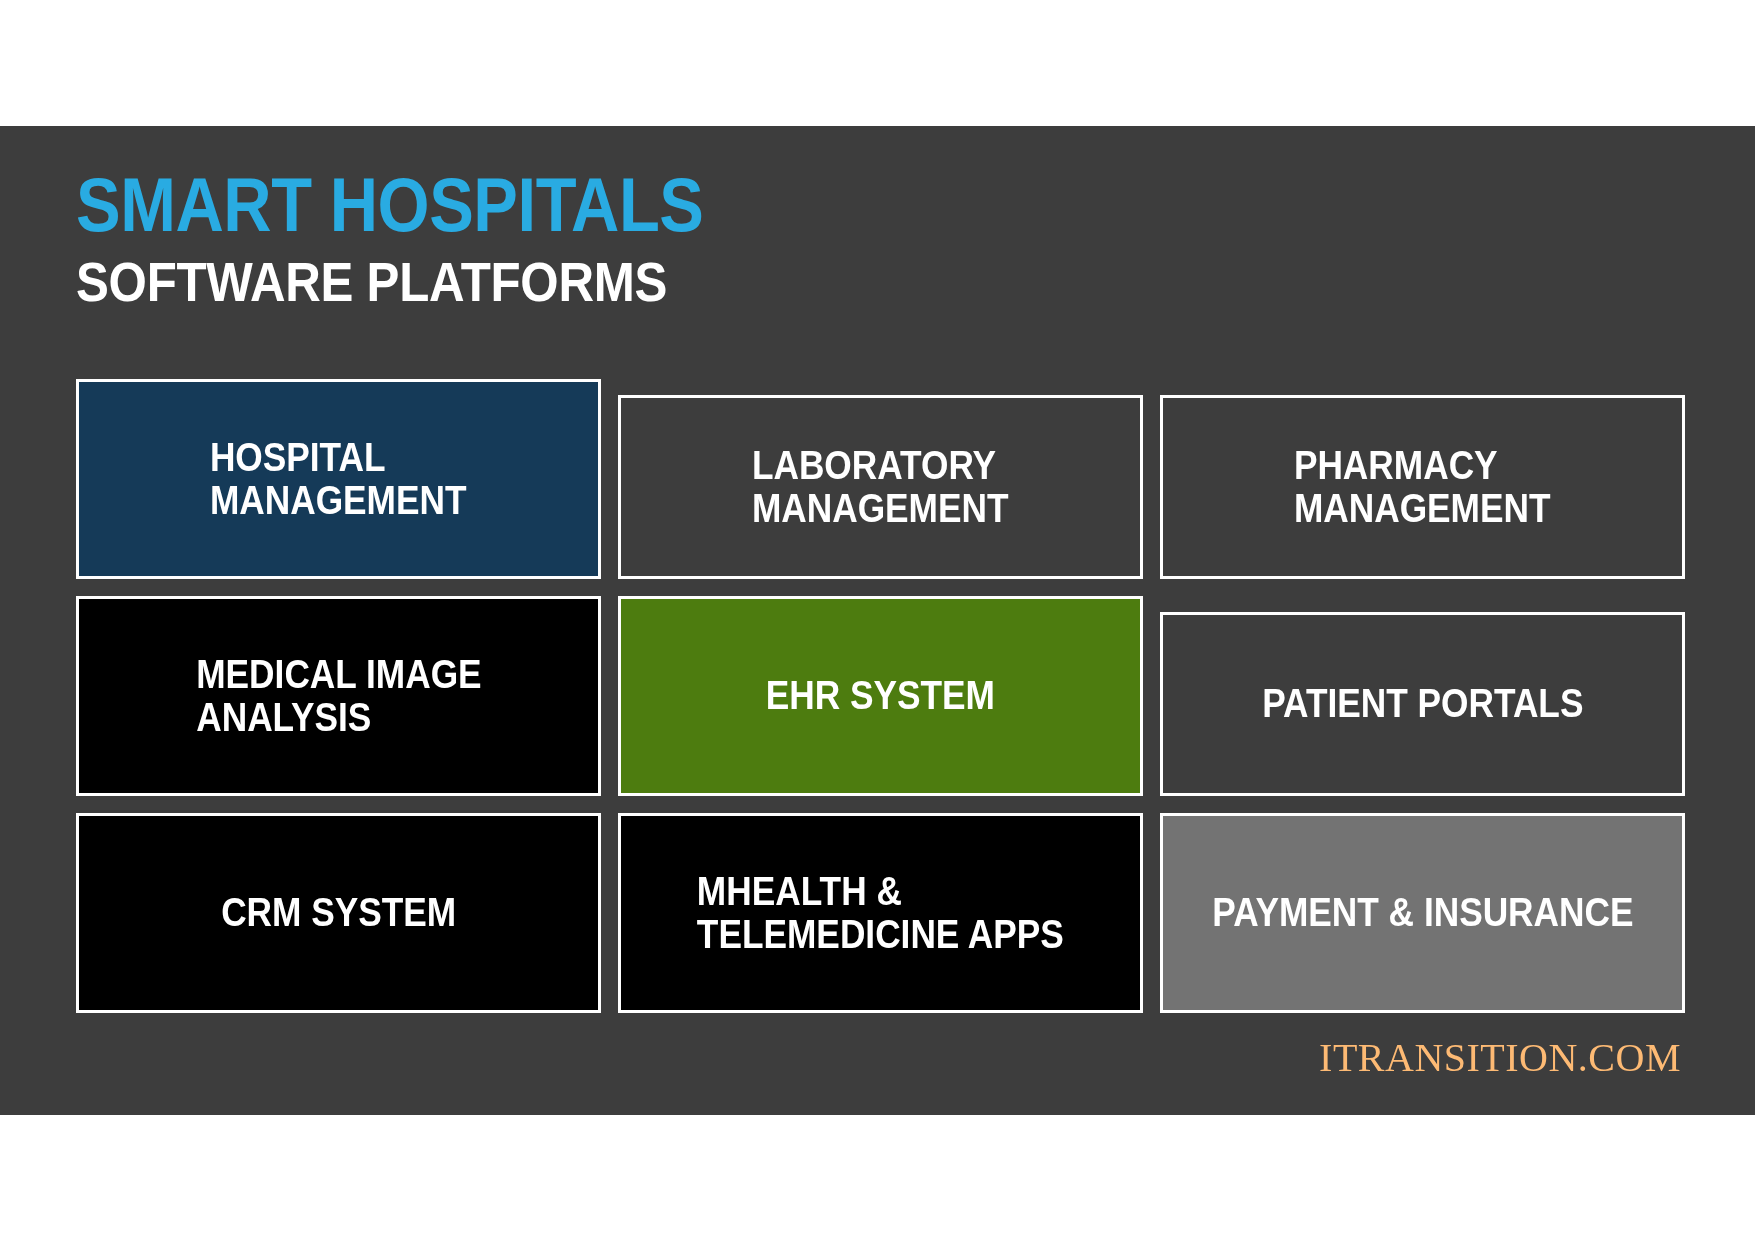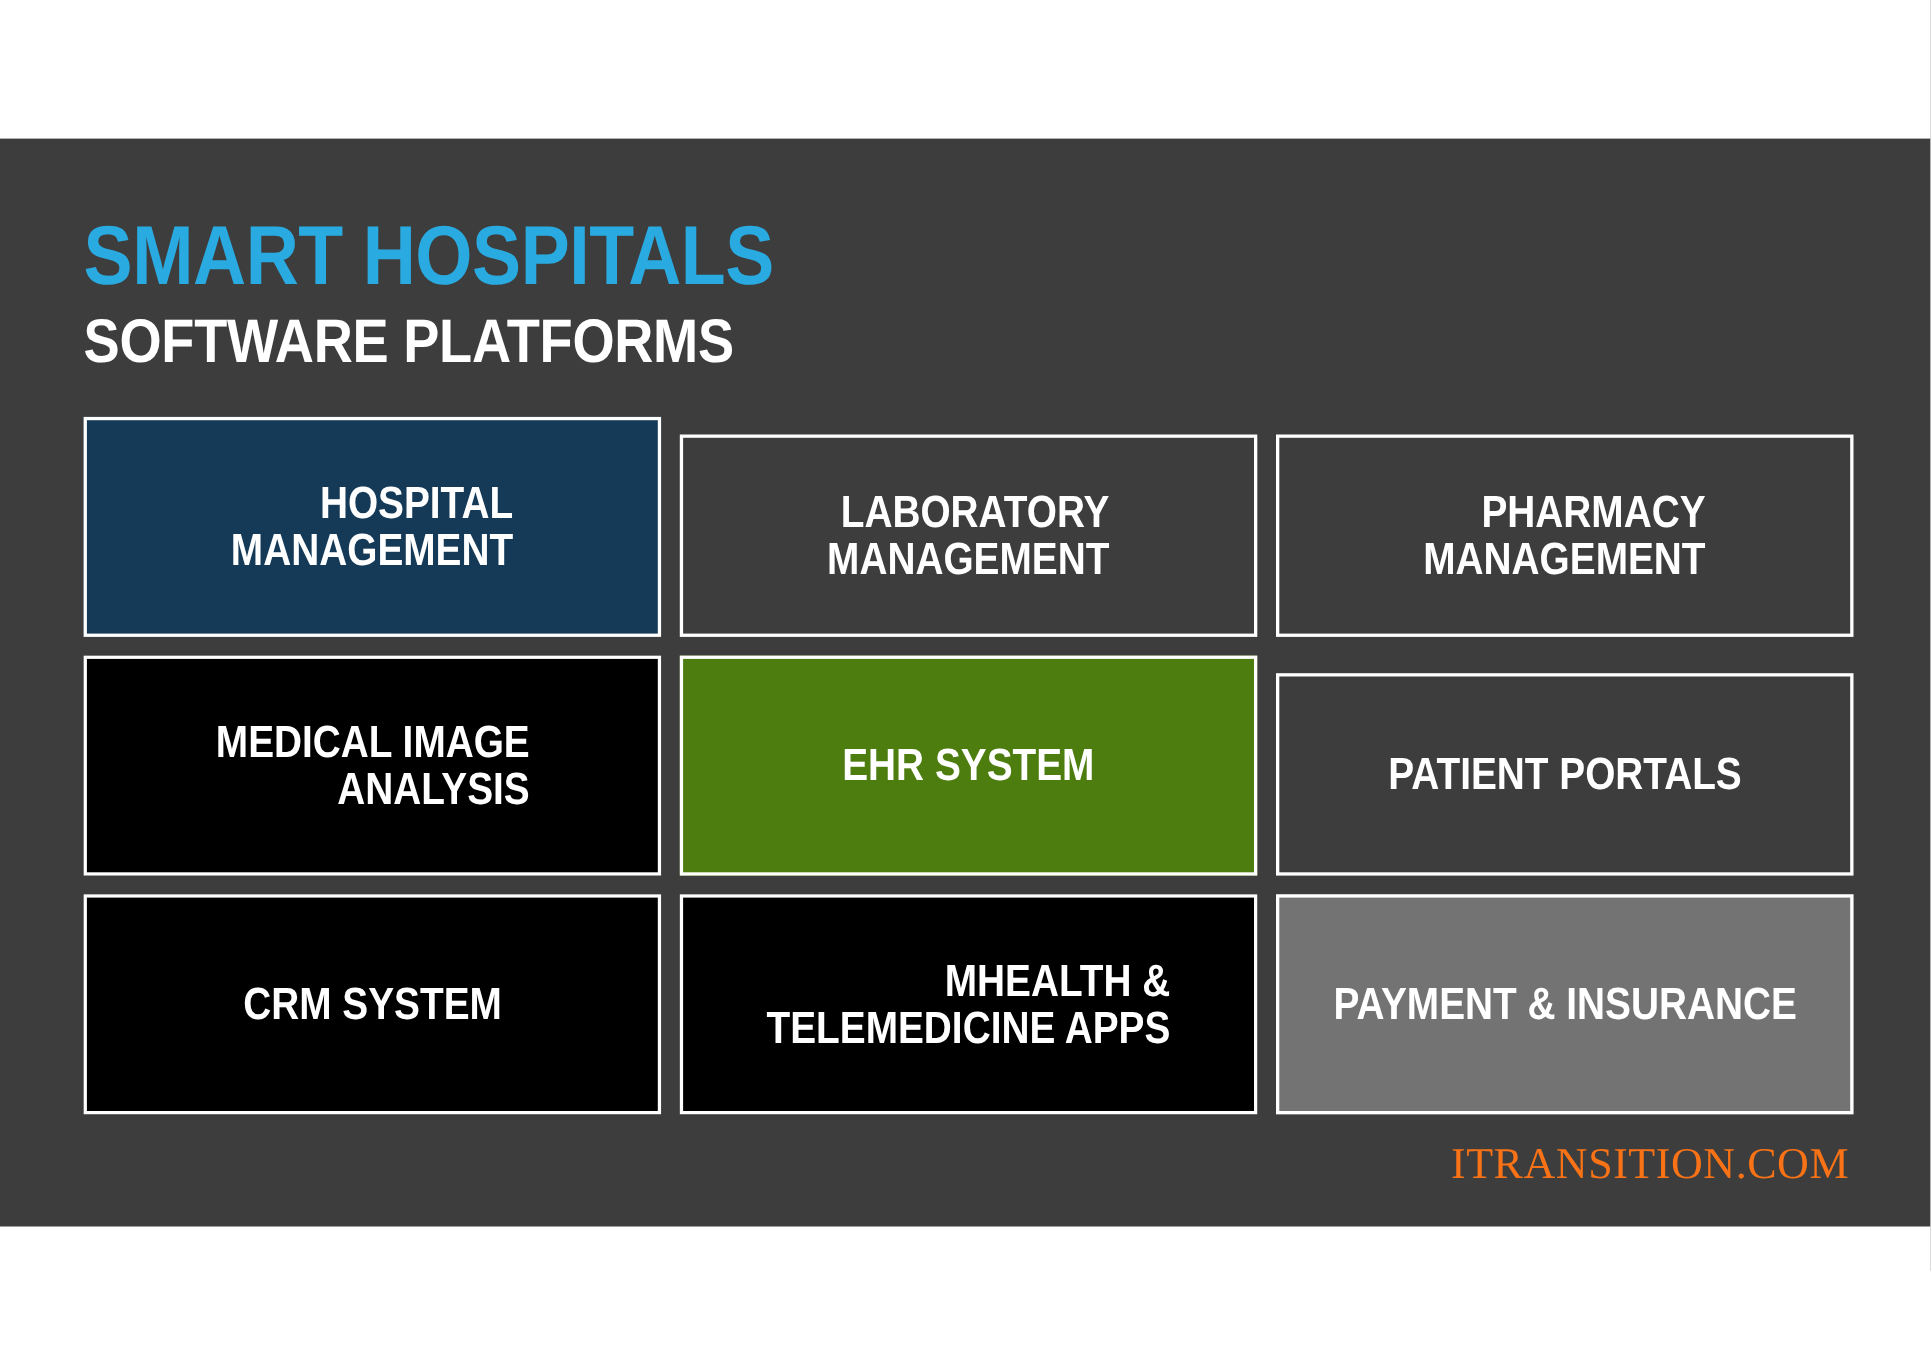--- a/index.html
+++ b/index.html
@@ -30,21 +30,20 @@
     height: 989px;
     background: #3d3d3d;
     box-sizing: border-box;
   }
 
   
   .heading-block {
     position: absolute;
     left: 76px;
     top: 44px;
-    margin-top: 28px;
   }
   .title-main {
     font-family: "Liberation Sans Narrow", "Liberation Sans", sans-serif;
     font-weight: 700;
     font-size: 76px;
     line-height: 0.92;
     letter-spacing: -0.5px;
     color: #29abe2;
     margin: 0;
     transform: scaleX(0.88);
@@ -76,21 +75,21 @@
     column-gap: 17px;
     row-gap: 17px;
   }
 
   .cell {
     border: 3px solid #ffffff;
     box-sizing: border-box;
     display: flex;
     align-items: center;
     justify-content: center;
-    text-align: right;
+    text-align: left;
     padding: 6px 6px;
   }
 
   .cell-label {
     font-family: "Liberation Sans Narrow", "Liberation Sans", sans-serif;
     font-weight: 700;
     font-size: 41px;
     line-height: 1.06;
     color: #ffffff;
     letter-spacing: 0px;
@@ -107,21 +106,21 @@
 
   
   .footer {
     position: absolute;
     right: 74px;
     top: 908px;
     font-family: "Liberation Serif", "DejaVu Serif", serif;
     font-weight: 400;
     font-size: 40px;
     letter-spacing: 0.5px;
-    color: #f97316;
+    color: #fdba74;
     white-space: nowrap;
   }
 </style>
 </head>
 <body>
 
 <div id="infographic">
 
   <div class="panel">
 

